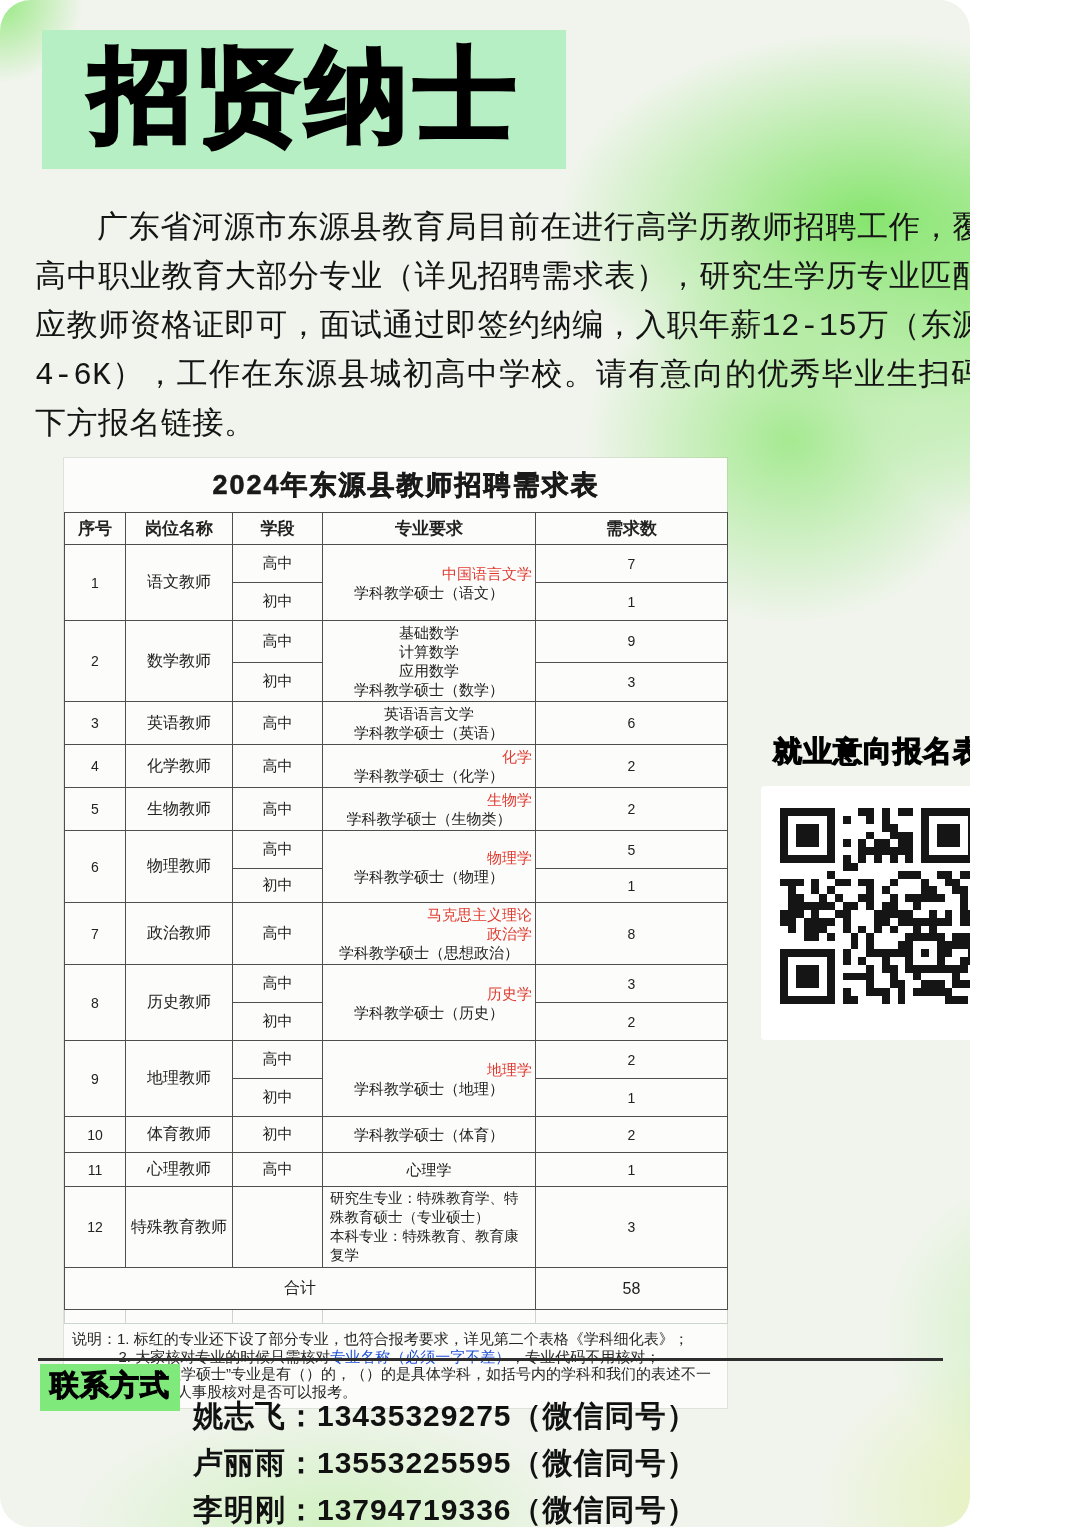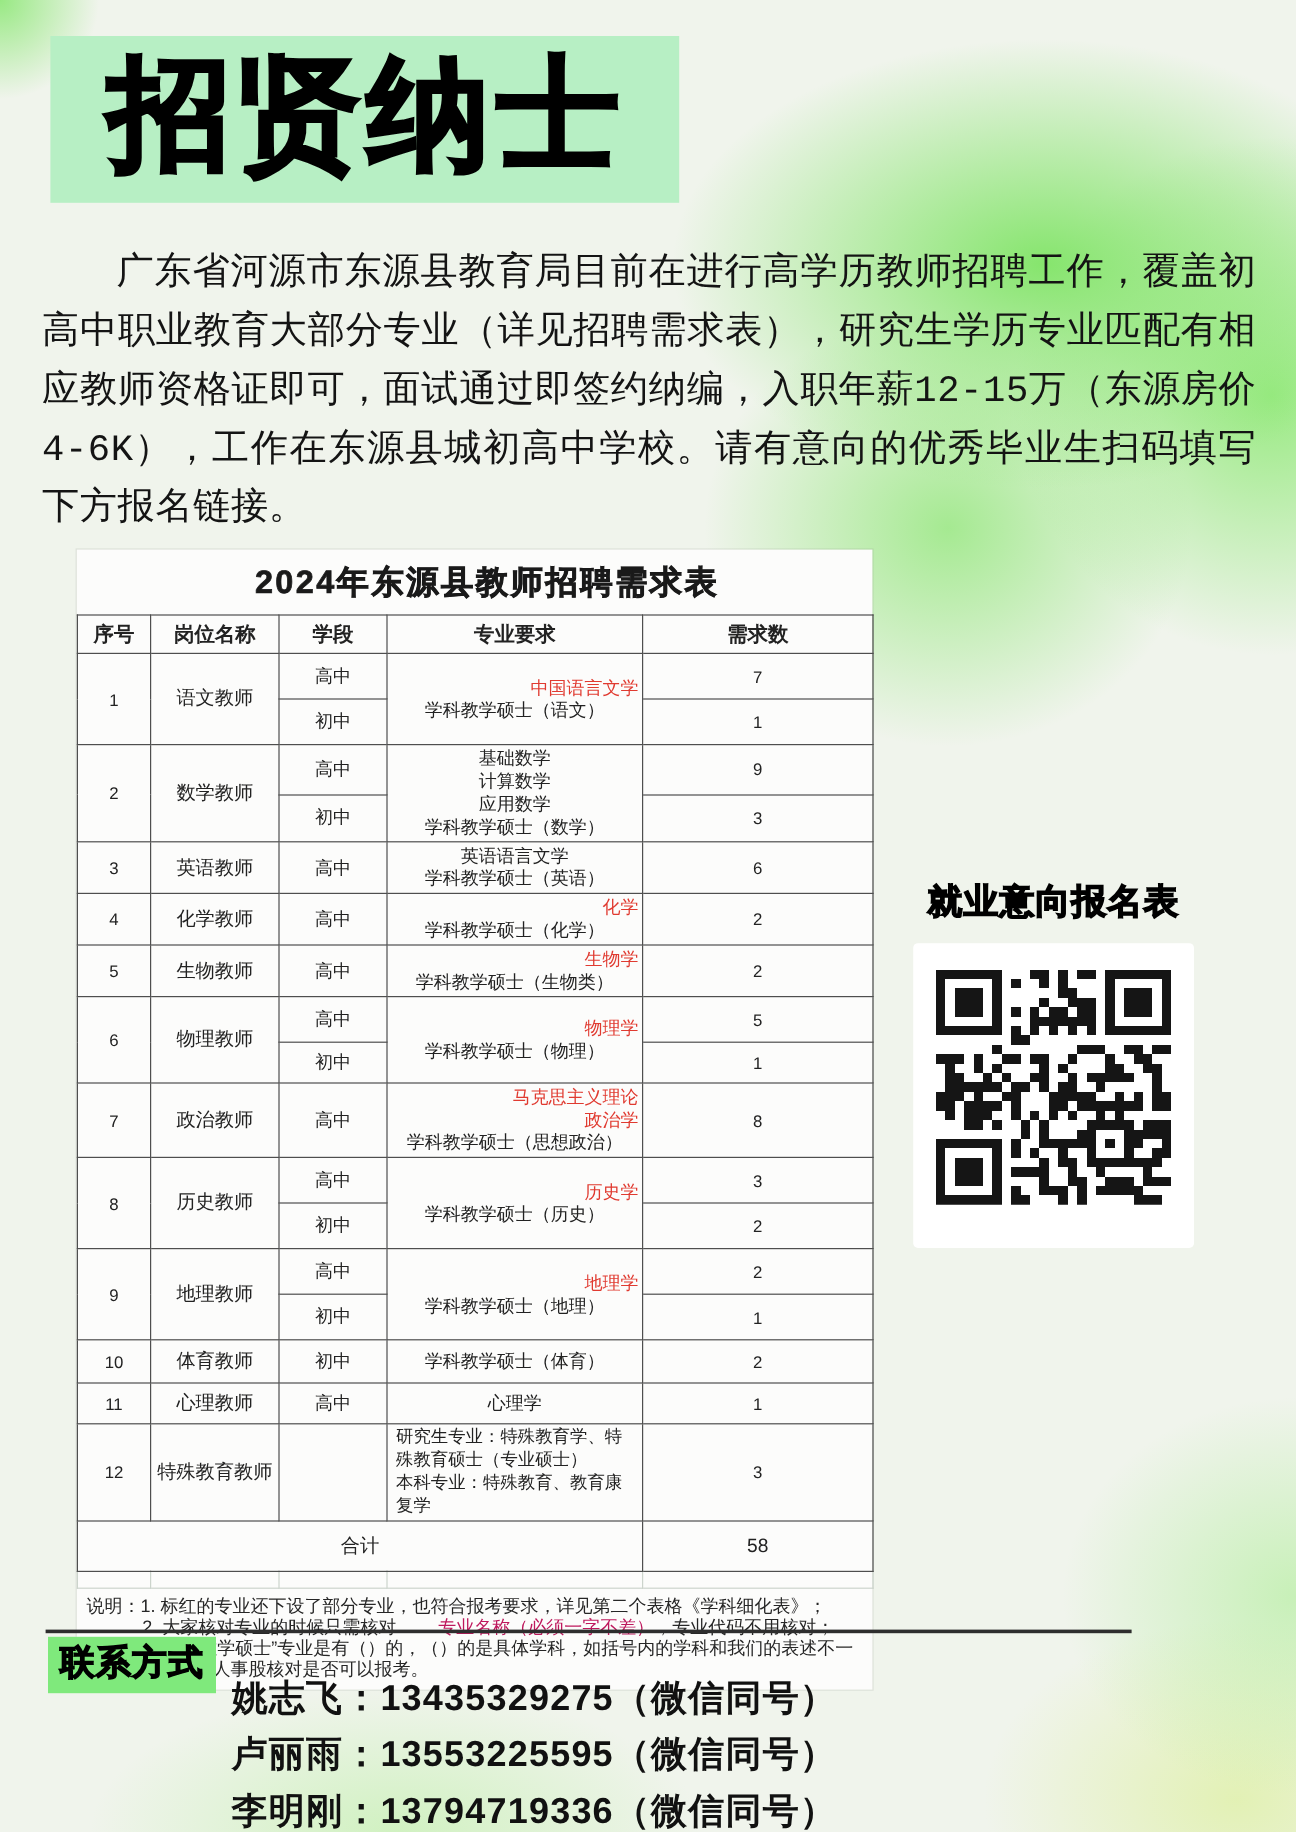--- a/index.html
+++ b/index.html
@@ -1,29 +1,30 @@
 <!DOCTYPE html>
 <html><head>
 <meta charset="utf-8">
 <style>
   * { margin:0; padding:0; box-sizing:border-box; }
   html,body { width:1080px; }
   body { font-family:"Liberation Sans", sans-serif; }
 
   .poster{
-    position:relative; width:1080px; height:1527px; overflow:hidden;
+    position:relative; width:970px; height:1527px; overflow:hidden;
     background-color:#f0f4ec;
     background-image:
       radial-gradient(ellipse 430px 260px at 870px 220px, rgba(128,228,102,.95), rgba(128,228,102,0) 72%),
       radial-gradient(ellipse 300px 300px at 1060px 330px, rgba(138,232,112,.85), rgba(138,232,112,0) 72%),
       radial-gradient(ellipse 290px 260px at 790px 440px, rgba(140,230,115,.75), rgba(140,230,115,0) 70%),
       radial-gradient(circle 110px at 0px 0px, rgba(130,230,105,.8), rgba(130,230,105,0) 75%),
       radial-gradient(ellipse 270px 230px at 1080px 1330px, rgba(150,235,120,.45), rgba(150,235,120,0) 72%),
       radial-gradient(ellipse 340px 160px at 330px 1527px, rgba(170,238,140,.45), rgba(170,238,140,0) 75%),
       radial-gradient(ellipse 280px 200px at 1030px 1500px, rgba(215,238,135,.55), rgba(215,238,135,0) 75%);
+    border-radius: 31px;
   }
 
   
   .title-wrap{ position:absolute; left:42px; top:30px; }
   .title-hl{
     display:inline-block; background:#b7efc4; padding:12px 44px 20px 48px;
   }
   .big-title{
     font-size:102px; font-weight:900; color:#000; letter-spacing:6px;
     -webkit-text-stroke:3px #000; line-height:1.05;
@@ -60,21 +61,21 @@
   td.major.left{ text-align:left; padding-left:7px; font-size:14.5px; }
   td.count{ font-size:14px; }
   tr.total-row{ height:42px; }
   tr.total-row td{ font-size:16px;text-align:center; }
   tr.ghost{ height:14px; }
   tr.ghost td{ border-color:#ccd4cc; border-top-color:#4e4e4e; }
 
   .notes{ padding:6px 4px 8px 8px; }
   .note{ font-size:15px; line-height:17.5px; color:#262626; }
   .note.indent{ text-indent:3.1em; }
-  .note .red{ color:#be185d;margin-left:35px; }
+  .note .red{ color:#1d4ed8; }
 
   
   .qr-section{ position:absolute; left:750px; top:732px; width:256px; text-align:center; }
   .qr-label{
     font-size:29px; font-weight:900; color:#000; letter-spacing:1px;
     -webkit-text-stroke:1.2px #000;
   }
   .qr-panel{
     margin:14px auto 0 auto; width:234px; height:254px; background:#fff;
     border-radius:4px; display:flex; align-items:flex-start; justify-content:center;

